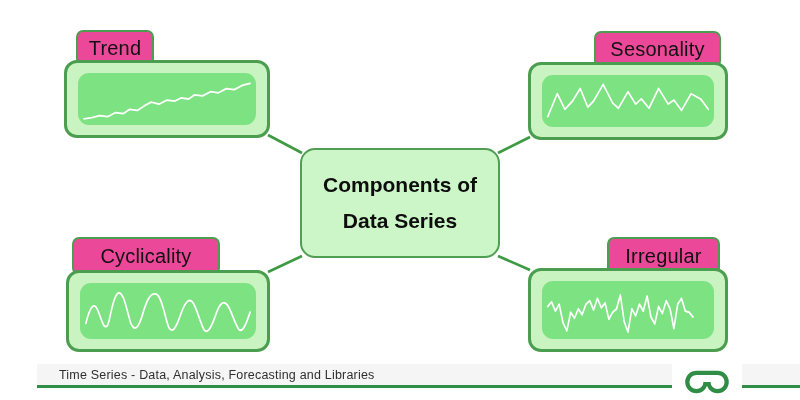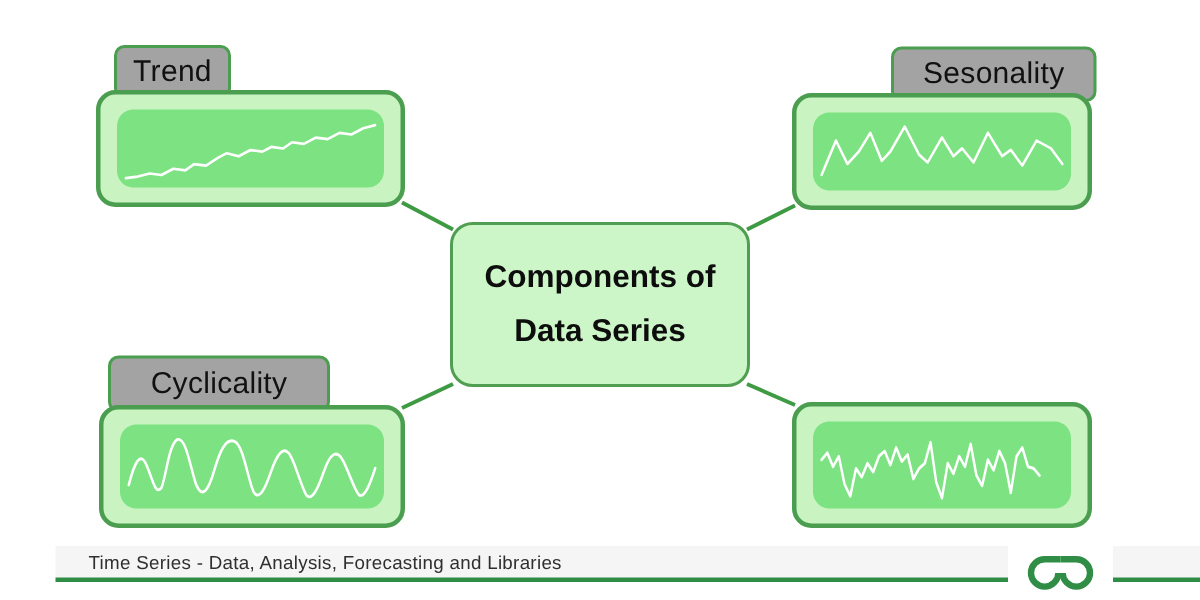--- a/index.html
+++ b/index.html
@@ -4,21 +4,21 @@
 <style>
   html,body { margin:0; padding:0; background:#ffffff; }
   .stage {
     position:relative; width:800px; height:400px; overflow:hidden;
     background:#ffffff; font-family:"Liberation Sans", sans-serif;
   }
   .connectors { position:absolute; left:0; top:0; width:800px; height:400px; z-index:0; }
 
   .tab {
     position:absolute; z-index:1; box-sizing:border-box;
-    background:#a3a3a3; border:2.5px solid #4b9e4f; border-radius:7px;
+    background:#ec4899; border:2.5px solid #4b9e4f; border-radius:7px;
     display:flex; align-items:center; justify-content:center;
     font-size:20px; color:#111111; letter-spacing:0.2px;
   }
   .group-box {
     position:absolute; z-index:2; box-sizing:border-box;
     background:#c9f4c1; border:3px solid #4b9e4f; border-radius:13px;
   }
   .panel {
     position:absolute; left:11px; right:11px; top:10px; bottom:10px;
     background:#7de282; border-radius:11px; overflow:hidden;
@@ -62,21 +62,21 @@
     <span>Trend</span>
   </div>
   <div class="group-box" style="left:64px; top:60px; width:206px; height:78px;">
     <div class="panel">
       <svg viewBox="0 0 180 50" preserveAspectRatio="none">
         <polyline class="spark-line" points="6,44 14,43 22,41 30,42 38,38 46,39 52,35 60,36 68,31 74,28 82,30 90,26 98,27 104,24 112,25 118,21 126,22 134,18 142,19 150,15 158,16 166,12 174,10"></polyline>
       </svg>
     </div>
   </div>
 
-  <div class="tab" style="left:594px; top:31px; width:137px; height:37px;">
+  <div class="tab" style="left:594px; top:31px; width:127px; height:37px;">
     <span>Sesonality</span>
   </div>
   <div class="group-box" style="left:528px; top:62px; width:200px; height:78px;">
     <div class="panel">
       <svg viewBox="0 0 180 50" preserveAspectRatio="none">
         <polyline class="spark-line" points="6,40 16,18 24,33 32,25 40,13 48,31 54,25 64,9 74,27 80,32 90,16 98,28 104,23 112,32 122,13 132,28 138,24 146,34 156,18 166,23 174,33"></polyline>
       </svg>
     </div>
   </div>
 
@@ -89,20 +89,23 @@
     <span>Cyclicality</span>
   </div>
   <div class="group-box" style="left:66px; top:270px; width:204px; height:82px;">
     <div class="panel">
       <svg viewBox="0 0 180 50" preserveAspectRatio="none">
         <path class="spark-line" d="M6,36 C10,22 14,16 18,24 C22,32 24,42 28,38 C31,34 33,12 39,9 C45,7 48,26 52,36 C56,44 60,40 64,28 C68,16 72,8 78,10 C84,12 87,32 91,40 C95,46 99,38 103,28 C107,18 111,13 115,17 C119,21 123,36 127,42 C131,46 135,38 139,28 C143,18 147,15 151,20 C155,25 159,38 163,42 C167,44 171,34 174,26"></path>
       </svg>
     </div>
   </div>
 
+  <div class="tab" style="left:607px; top:237px; width:113px; height:38px;">
+    <span>Irregular</span>
+  </div>
   <div class="group-box" style="left:528px; top:268px; width:200px; height:84px;">
     <div class="panel">
       <svg viewBox="0 0 180 50" preserveAspectRatio="none">
         <polyline class="spark-line" points="6,22 10,18 14,26 18,20 22,36 26,43 30,27 34,32 38,24 42,29 46,20 50,17 54,25 58,15 62,23 66,19 70,33 74,27 78,24 82,12 86,35 90,44 94,24 98,30 102,20 106,26 110,13 114,31 118,37 122,22 126,28 130,17 134,24 138,41 142,20 146,15 150,26 154,27 158,31"></polyline>
       </svg>
     </div>
   </div>
 
   <div class="footer-band">
     <div class="footer-caption">Time Series - Data, Analysis, Forecasting and Libraries</div>

